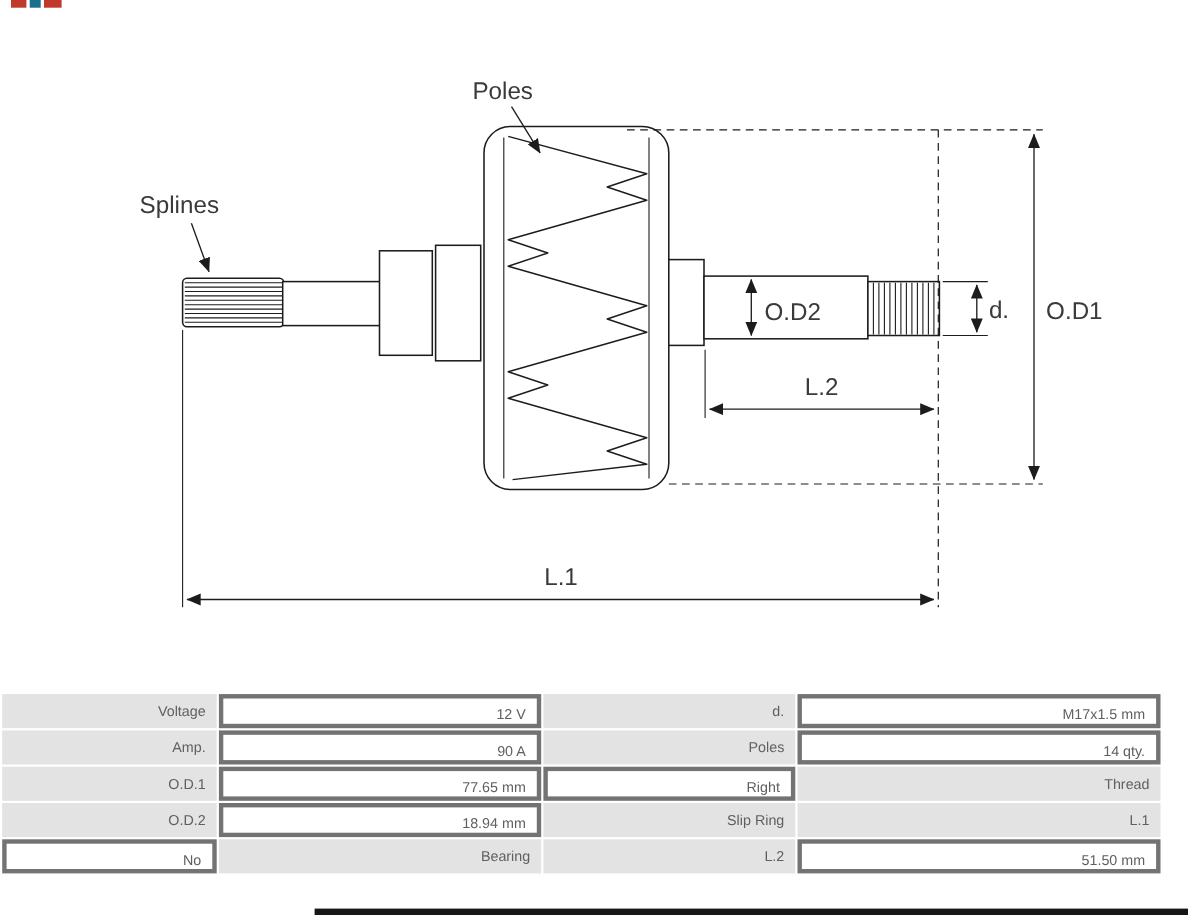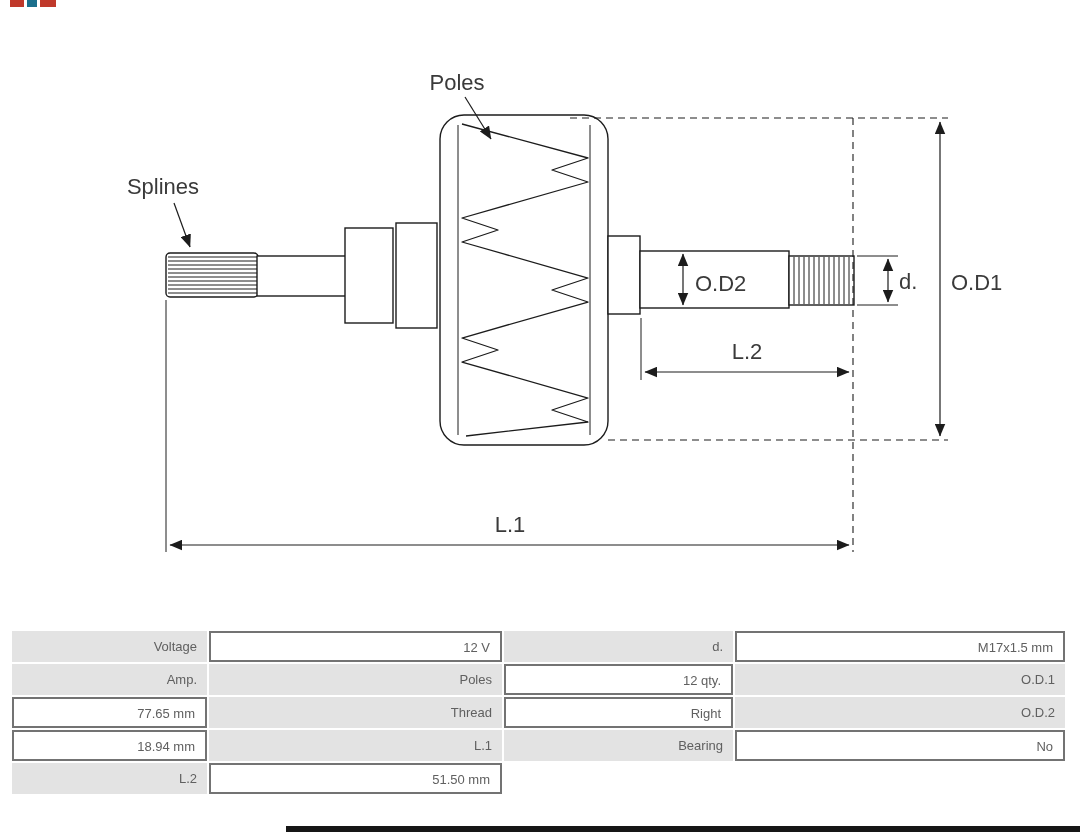--- a/index.html
+++ b/index.html
@@ -22,31 +22,31 @@
   #diagram-svg .ext{stroke:#1c1c1c;stroke-width:1;fill:none;}
   #diagram-svg .dash{stroke:#1c1c1c;stroke-width:1.1;fill:none;stroke-dasharray:7 5;}
   #diagram-svg text{font-family:"Liberation Sans", sans-serif;font-size:22px;fill:#3a3a3a;}
 
   #part-title{
     position:absolute;top:601px;left:29px;
     font-size:17px;color:#c9342f;letter-spacing:0.2px;margin-top:44px;
   }
 
   .spec-table{
-    position:absolute;top:631px;left:12px;width:1053px;
+    position:absolute;top:631px;left:2px;width:1053px;
     display:grid;grid-template-columns:195px 293px 229px 1fr;gap:2px;
     font-size:13px;
   }
   .cell{
     box-sizing:border-box;height:31px;line-height:31px;
     padding-right:10px;text-align:right;color:#606060;
     overflow:hidden;white-space:nowrap;
   }
   .cell.lbl{background:#e3e3e3;}
-  .cell.val{background:#ffffff;border:2px solid #737373;line-height:29px;}
+  .cell.val{background:#ffffff;border:4px solid #737373;line-height:29px;}
   .cell.blank{background:transparent;border:none;}
 
   #bottom-bar{
     position:absolute;bottom:0;left:286px;width:794px;height:6px;background:#161616;
   }
 </style>
 </head>
 <body>
 
 <div id="logo">
@@ -156,34 +156,36 @@
 <div id="part-title">AR9016</div>
 
 <div class="spec-table">
 
   <div class="cell lbl">Voltage</div>
   <div class="cell val">12 V</div>
   <div class="cell lbl">d.</div>
   <div class="cell val">M17x1.5 mm</div>
 
   <div class="cell lbl">Amp.</div>
+  <div class="cell val">90 A</div>
   <div class="cell lbl">Poles</div>
-  <div class="cell val">12 qty.</div>
+  <div class="cell val">14 qty.</div>
 
   <div class="cell lbl">O.D.1</div>
   <div class="cell val">77.65 mm</div>
+  <div class="cell val">Right</div>
   <div class="cell lbl">Thread</div>
-  <div class="cell val">Right</div>
 
   <div class="cell lbl">O.D.2</div>
   <div class="cell val">18.94 mm</div>
+  <div class="cell lbl">Slip Ring</div>
 
   <div class="cell lbl">L.1</div>
+  <div class="cell val">No</div>
   <div class="cell lbl">Bearing</div>
-  <div class="cell val">No</div>
 
   <div class="cell lbl">L.2</div>
   <div class="cell val">51.50 mm</div>
   <div class="cell blank"></div>
   <div class="cell blank"></div>
 </div>
 
 <div id="bottom-bar"></div>
 
 </body></html>

